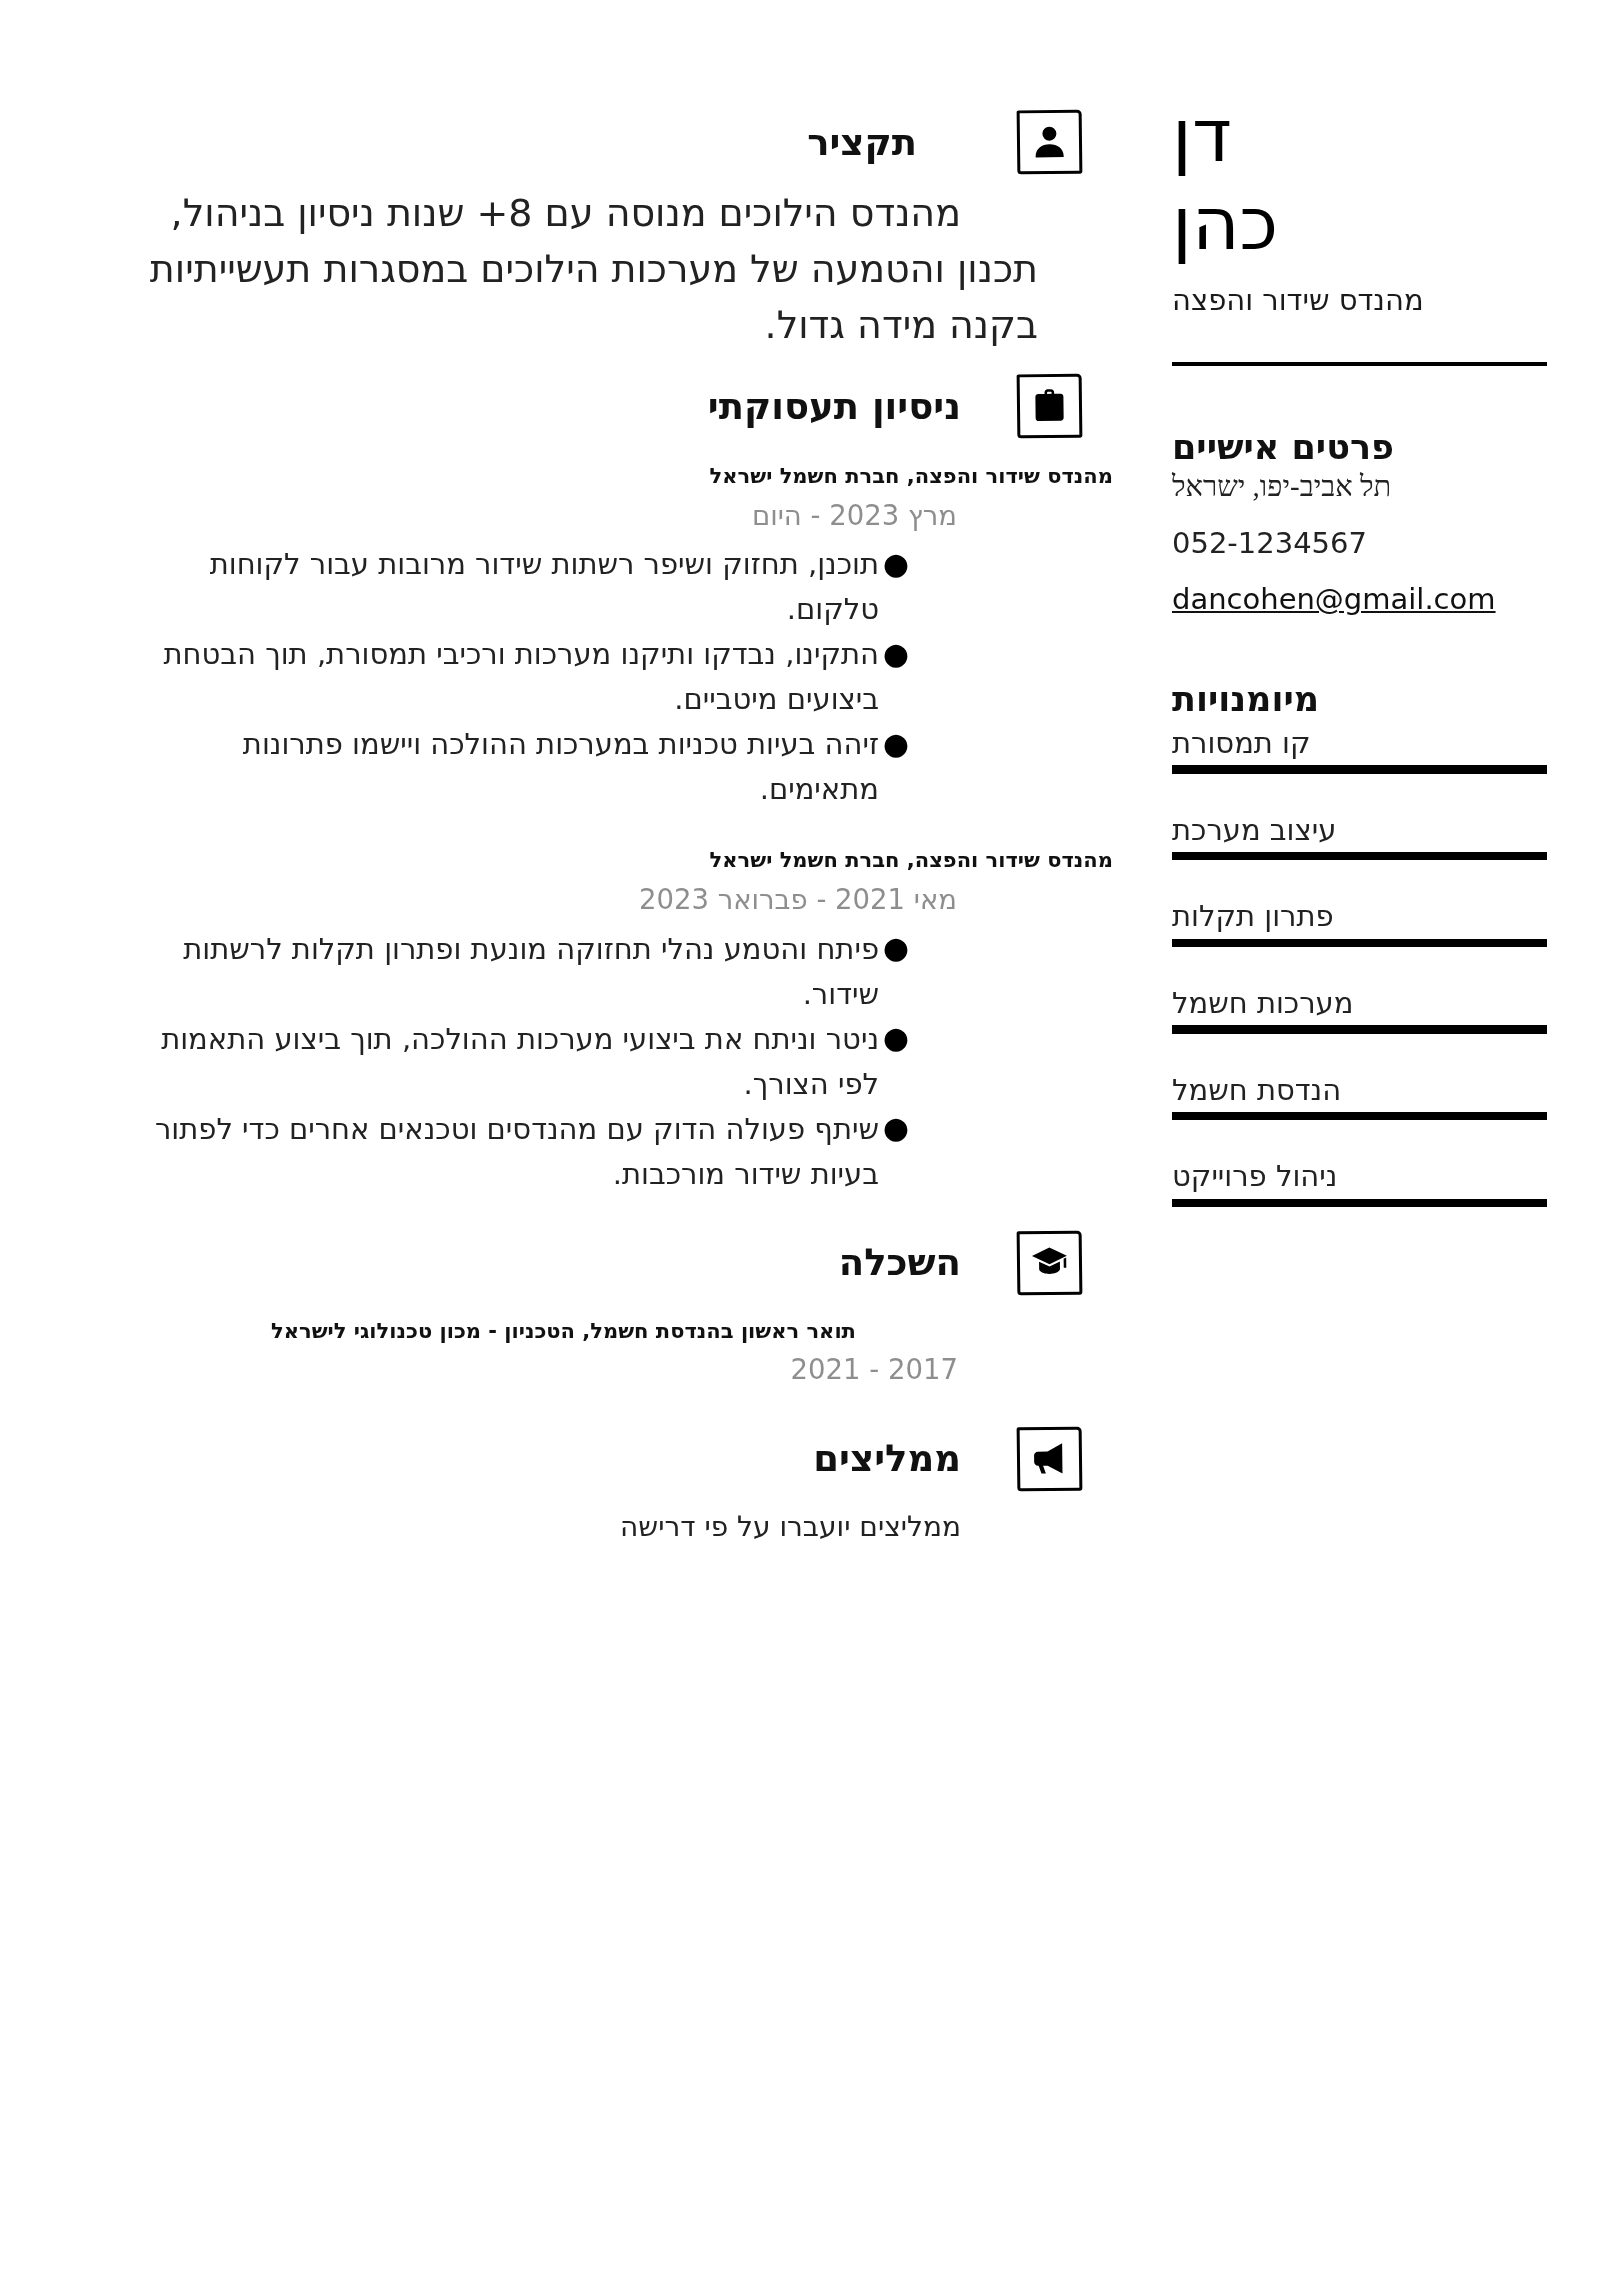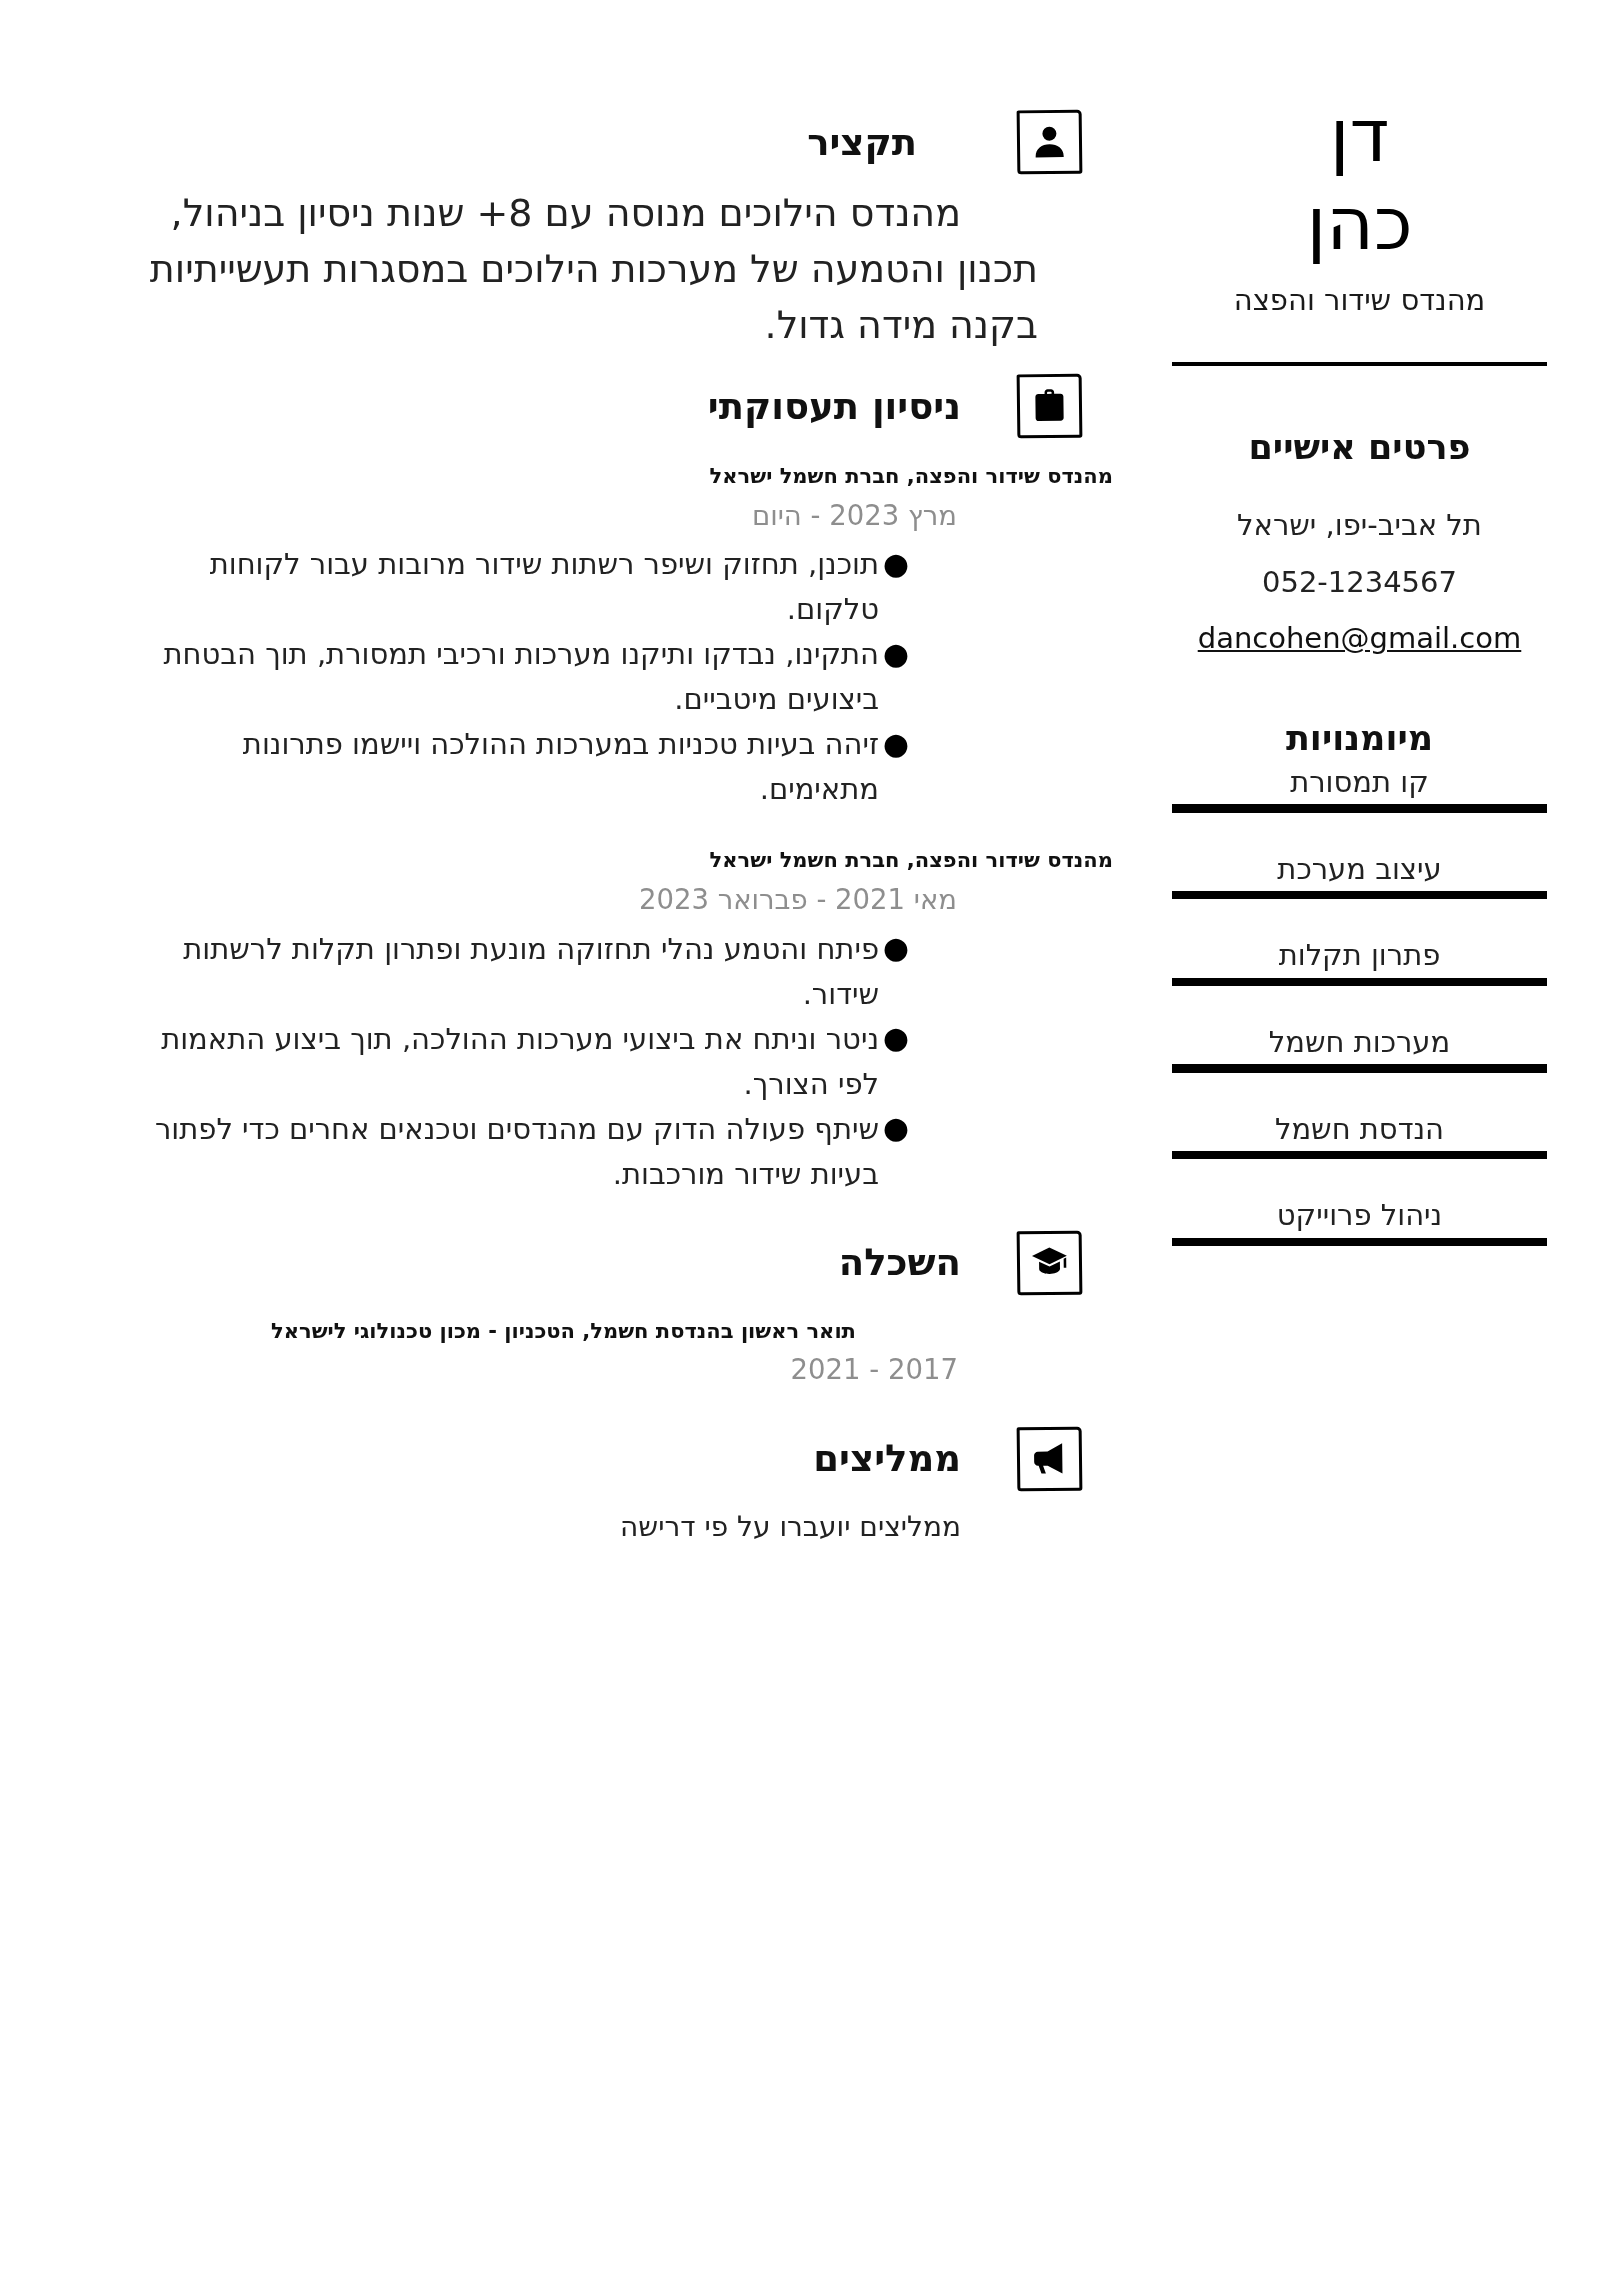--- a/index.html
+++ b/index.html
@@ -105,21 +105,21 @@
   .entry-date.job{margin-right:156px;}
   .section-header-row.first{margin-top:18.3px;gap:44px;}
 
   
   .sidebar-col{
     position:absolute;
     top:92px;
     right:76px;            
     width:375px;
     direction:rtl;
-    text-align:center;
+    text-align:left;
   }
   .person-name{
     font-size:73px;
     line-height:88px;
     color:#000;
     font-weight:400;
   }
   .person-title{
     margin-top:14.4px;
     font-size:29px;
@@ -137,21 +137,21 @@
     font-size:35px;
     font-weight:bold;
     color:#111;
     line-height:42px;
   }
   .contact-line{
     font-size:29px;
     line-height:37px;
     color:#222;
   }
-  .contact-location{margin-top:39px;}
+  .contact-location{font-family:Liberation Serif, serif;}
   .contact-phone{margin-top:19.6px;}
   .contact-email{margin-top:19.6px;}
   .contact-email a{color:#111;text-decoration:underline;}
   .skills-list{margin-top:6.5px;}
   .skill-item{margin-bottom:40px;}
   .skill-label{
     font-size:29px;
     line-height:33px;
     color:#222;
     margin-bottom:5.2px;

